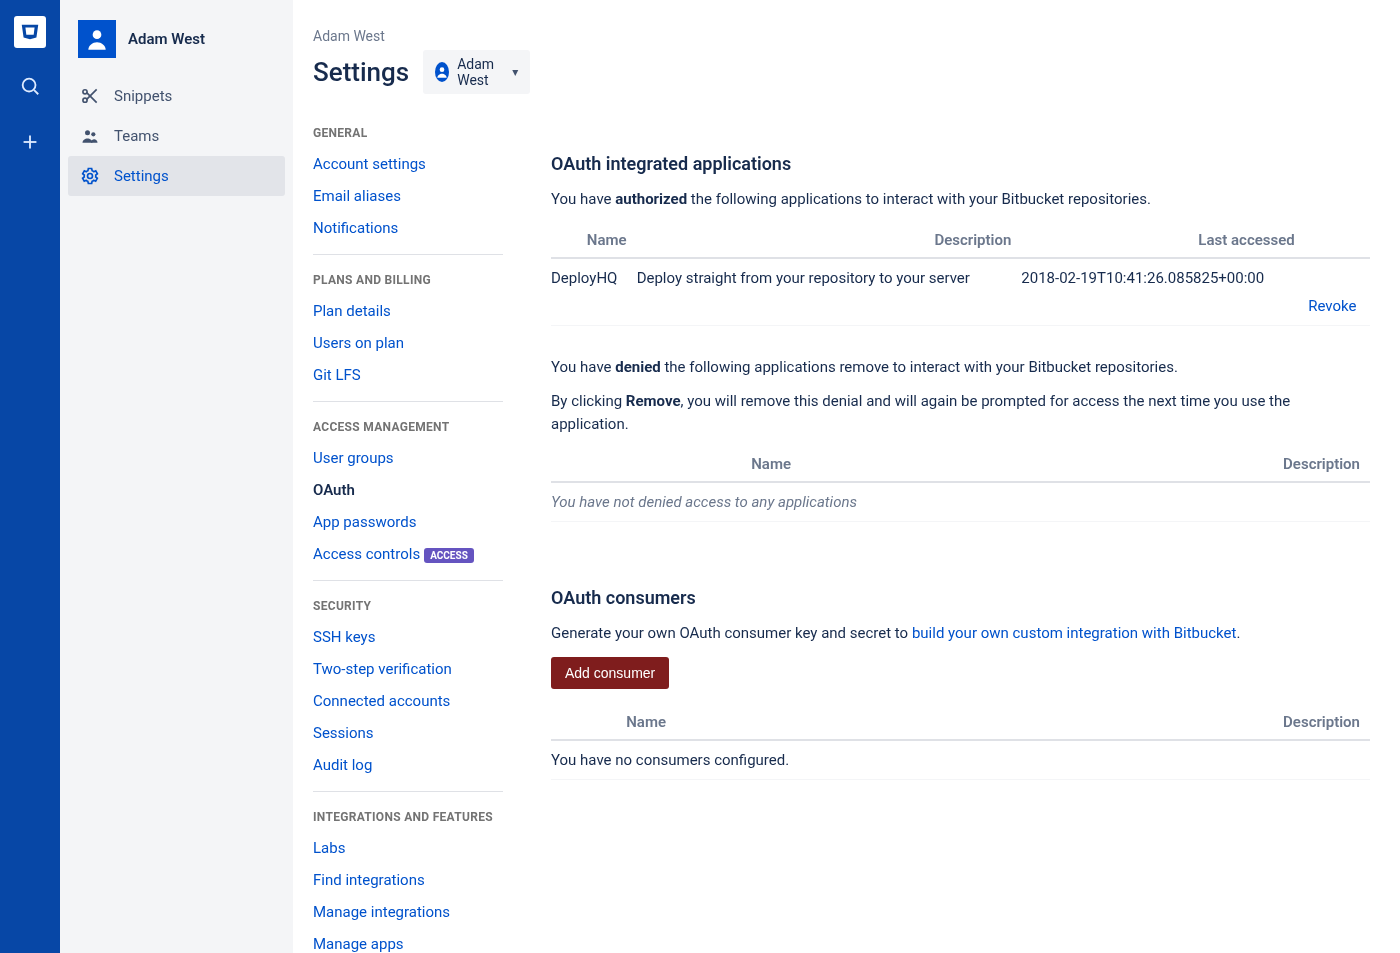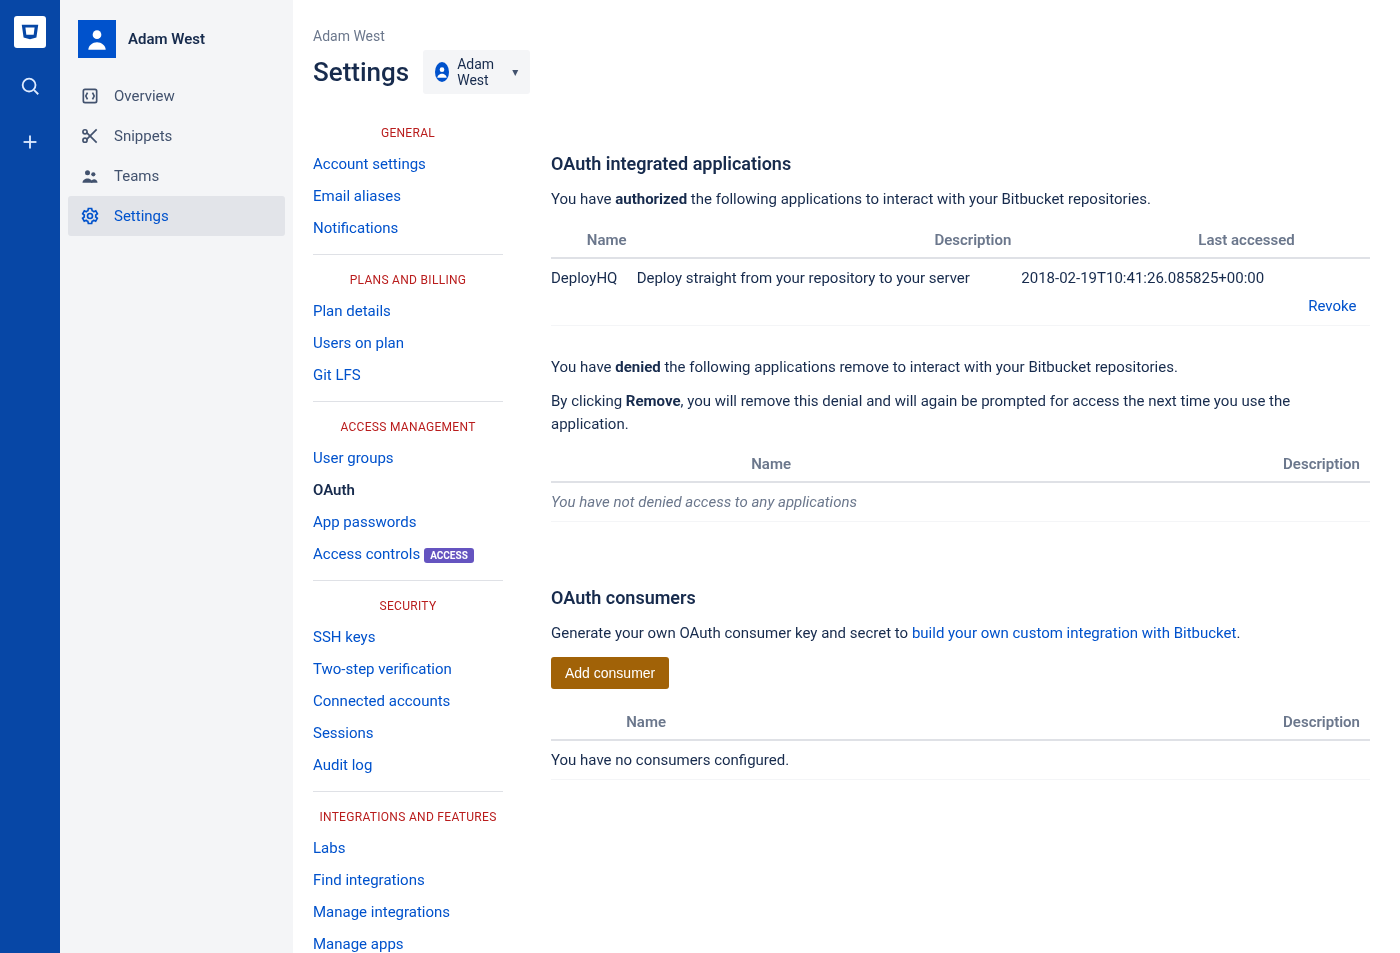--- a/index.html
+++ b/index.html
@@ -90,24 +90,23 @@
 .context-switcher .mini-avatar {
   width: 20px; height: 20px; border-radius: 50%;
   background: #0052CC;
   display:flex;align-items:center;justify-content:center;
 }
 .context-switcher .mini-avatar svg { width: 14px; height:14px; fill:#fff; }
 .context-switcher .chev { color:#42526E; font-size:12px; margin-left:4px; }
 
 .settings-group { margin-bottom: 8px; padding-right: 20px;}
 .settings-group-title {
-  font-size: 12px; font-weight: 400; color: #b91c1c;
+  font-size: 12px; font-weight: 700; color: #737373;
   letter-spacing: 0.3px;
   padding: 10px 0 8px 0;
-  text-align: center;
 }
 .settings-group hr {
   border: none; border-top: 1px solid #DFE1E6; margin: 10px 0 0 0;
 }
 .settings-link {
   display: block;
   padding: 7px 0;
   font-size: 15px;
   color: #0052CC;
   cursor: pointer;
@@ -154,21 +153,21 @@
 }
 table.data-table td.empty {
   color: #6B778C;
   font-style: italic;
 }
 .action-link { color:#0052CC; cursor:pointer; text-align:center; display:block;margin-top:28px; }
 
 .section-gap { height: 30px; }
 
 .btn-primary {
-  background: #a16207;
+  background: #7f1d1d;
   color: #fff;
   border: none;
   border-radius: 3px;
   padding: 8px 14px;
   font-size: 14px;
   cursor: pointer;
   margin-bottom: 16px;
 }
 </style>
 </head>
@@ -199,30 +198,20 @@
     <div class="context-header">
       <div class="avatar-square">
         <svg viewBox="0 0 24 24">
             <circle cx="12" cy="8" r="4"></circle>
             <path d="M4 22c0-4 4-7 8-7s8 3 8 7"></path>
           </svg>
       </div>
       <div class="name">Adam West</div>
     </div>
     <div class="context-nav-list">
-      <div class="cnav-item">
-        <span class="cnav-icon">
-          <svg viewBox="0 0 24 24" fill="none" stroke="currentColor" stroke-width="2">
-              <rect x="4" y="4" width="16" height="16" rx="2"></rect>
-              <polyline points="9 8 7 12 9 16"></polyline>
-              <polyline points="15 8 17 12 15 16"></polyline>
-            </svg>
-        </span>
-        <span>Overview</span>
-      </div>
       <div class="cnav-item">
         <span class="cnav-icon">
           <svg viewBox="0 0 24 24" fill="none" stroke="currentColor" stroke-width="2">
               <circle cx="6" cy="7" r="2.5"></circle>
               <circle cx="6" cy="17" r="2.5"></circle>
               <line x1="20" y1="4" x2="8" y2="16"></line>
               <line x1="20" y1="20" x2="8" y2="8"></line>
             </svg>
         </span>
         <span>Snippets</span>

